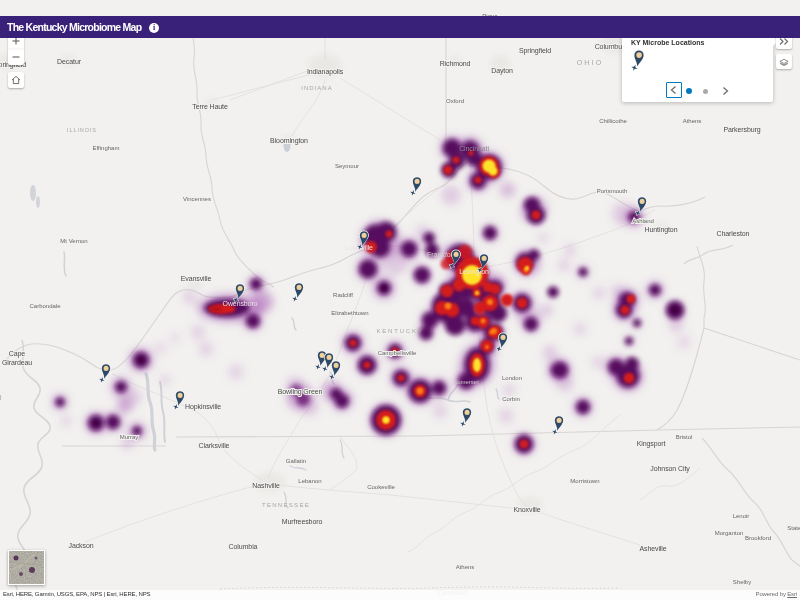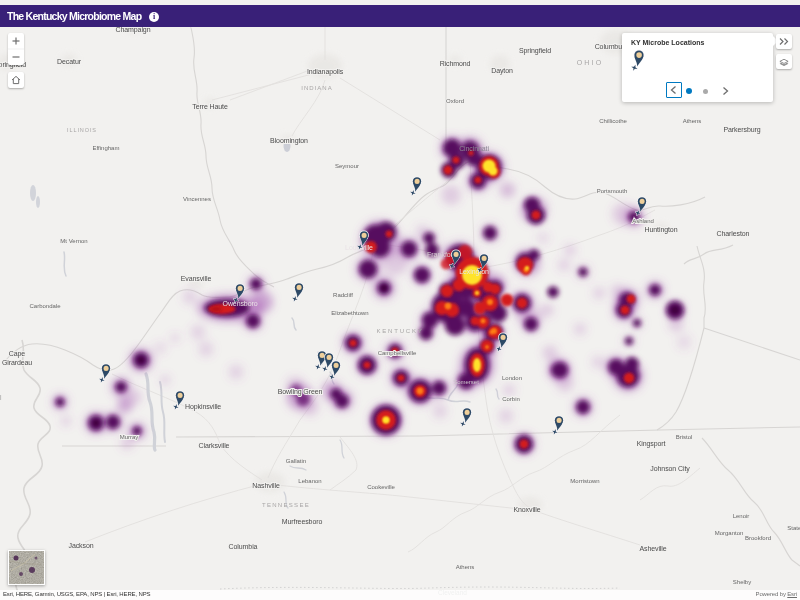--- a/index.html
+++ b/index.html
@@ -3,21 +3,21 @@
 html,body{margin:0;padding:0}
 #app{position:relative;width:800px;height:600px;overflow:hidden;background:#f2f1ef;font-family:"Liberation Sans",sans-serif}
 text{font-family:"Liberation Sans",sans-serif}
 text.big{font-size:7px;fill:#4c4c4c;paint-order:stroke;stroke:#f2f1ef;stroke-width:2px;letter-spacing:-0.1px}
 text.small{font-size:6px;fill:#666;paint-order:stroke;stroke:#f2f1ef;stroke-width:1.8px}
 text.state{fill:#a8a6a6}
 text.lt{font-size:7px;fill:#e9e3e6;letter-spacing:-0.1px}
 text.ltsm{font-size:6px;fill:#cfc8ce}
 text.ltF{font-size:7px;fill:#d8d0d4}
 text.cinc{font-size:7px;fill:#8d8894;letter-spacing:-0.1px}
-#hdr{position:absolute;left:0;top:5px;width:800px;height:22px;background:#392078;color:#fff;z-index:20}
+#hdr{position:absolute;left:0;top:16px;width:800px;height:22px;background:#392078;color:#fff;z-index:20}
 #hdr .t{position:absolute;left:7px;font-size:10.5px;font-weight:bold;letter-spacing:-0.75px;top:5px;white-space:nowrap}
 #hdr .i{position:absolute;left:149px;top:7px;width:10px;height:10px;border-radius:50%;background:#fff;color:#392078;font-size:8px;font-weight:bold;text-align:center;line-height:10px;font-family:"Liberation Serif",serif}
 .ctl{position:absolute;background:#fff;box-shadow:0 1px 2px rgba(0,0,0,.3);border-radius:2px;color:#6e6e6e;text-align:center;z-index:10}
 #zoom{left:8px;top:33px;width:16px;height:32px}
 #zoom svg{display:block}
 #home{left:8px;top:72px;width:16px;height:16px;line-height:15px;font-size:10px}
 #card{position:absolute;left:622px;top:33px;width:151px;height:69px;background:#fff;border-radius:2px;box-shadow:0 1px 4px rgba(0,0,0,.25);z-index:10}
 #card .ti{position:absolute;left:9px;top:6px;font-size:7px;font-weight:bold;color:#323232}
 #card > svg{position:absolute;left:9px;top:16px}
 #pag svg{display:block}

